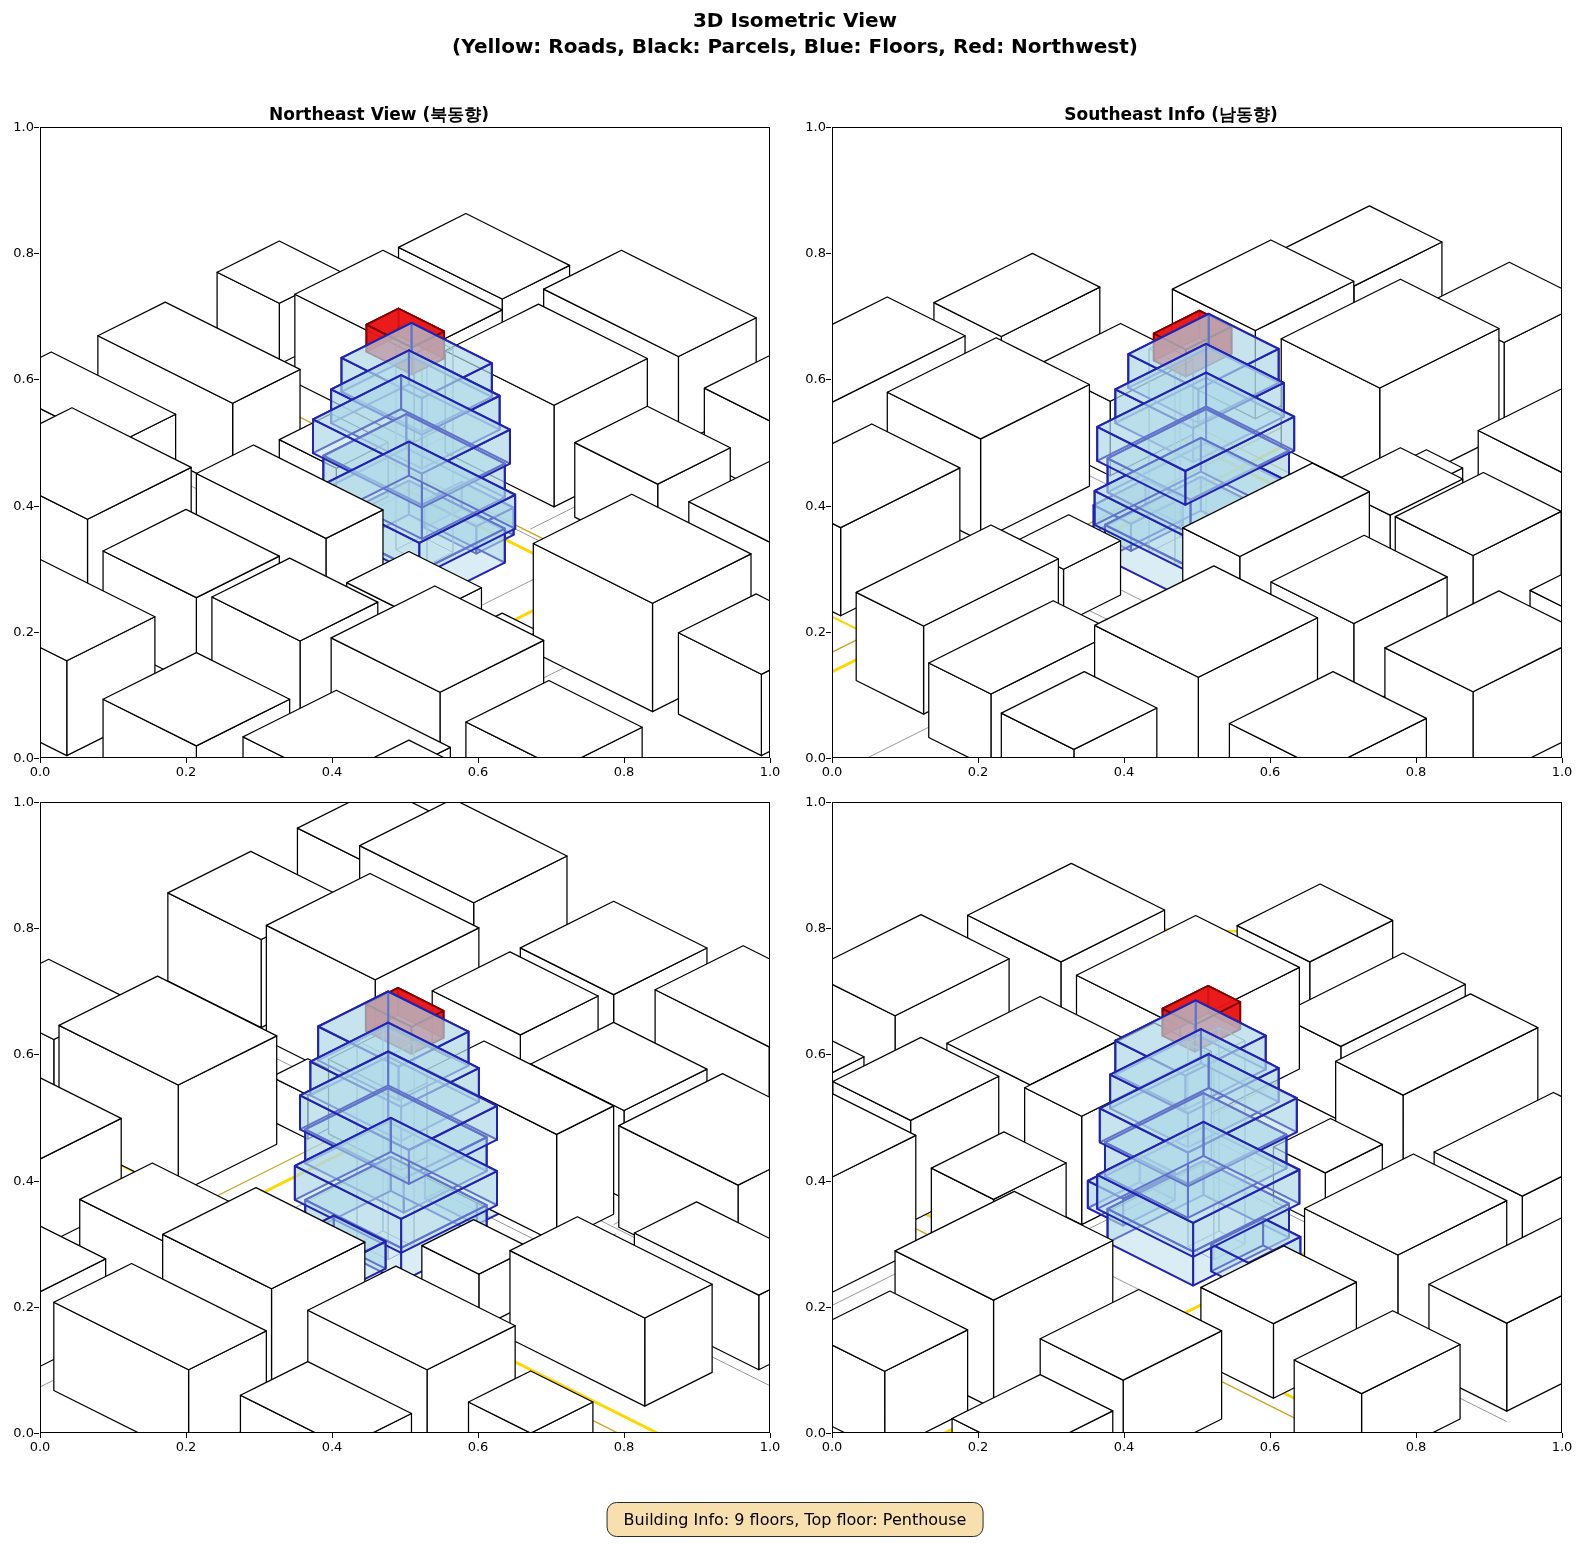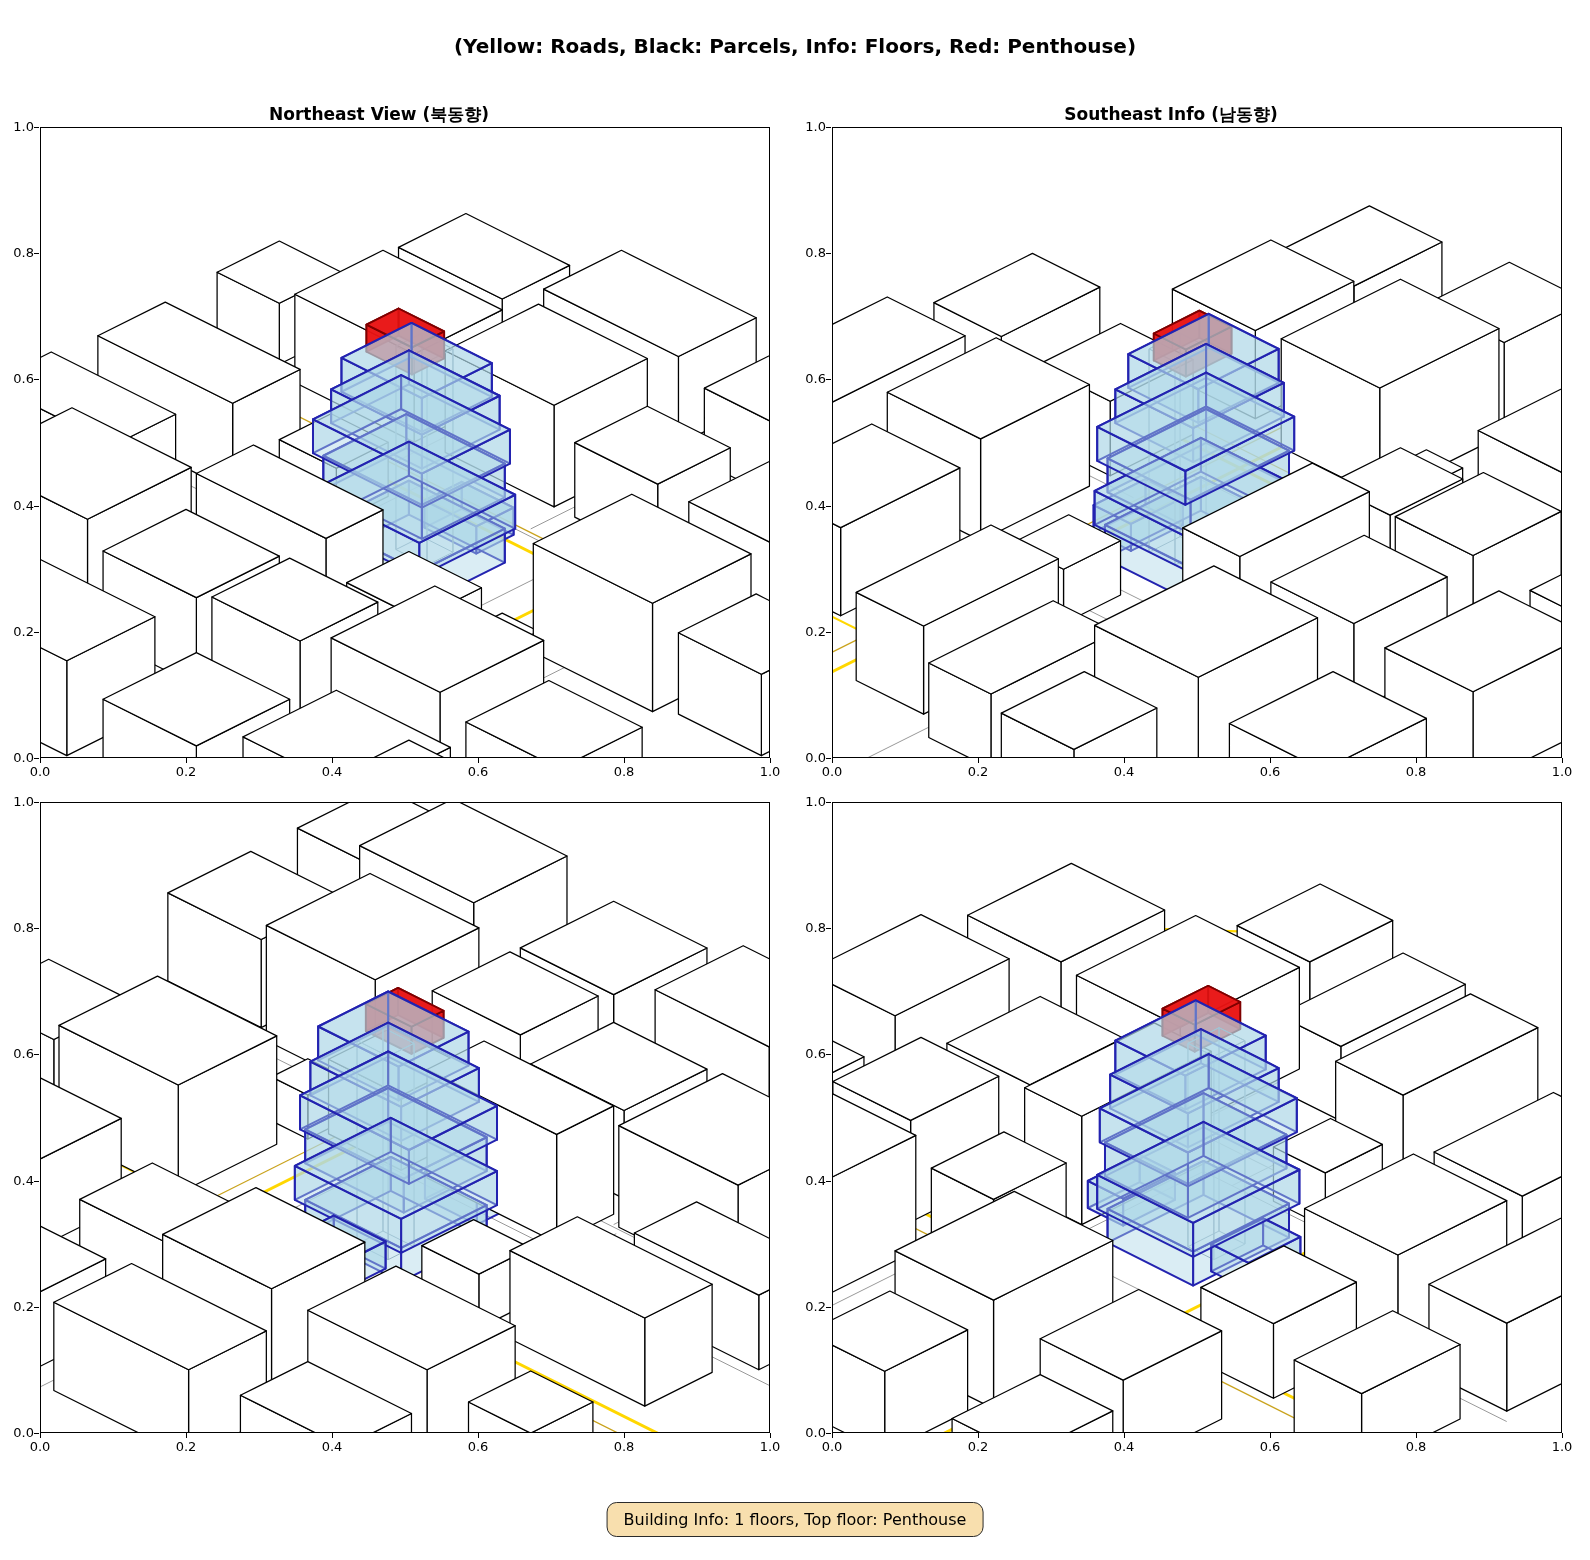--- a/index.html
+++ b/index.html
@@ -20,21 +20,22 @@
   .markx{position:absolute;width:1px;height:5px;background:#000;}
   .marky{position:absolute;width:5px;height:1px;background:#000;left:-6px;}
   .badge{position:absolute;top:1502px;left:50%;transform:translateX(-50%);
          background:#F8DFAE;border:1.5px solid #2B2B2B;border-radius:10px;
          padding:7px 16px;font-size:16px;white-space:nowrap;}
 </style>
 </head>
 <body>
 
 <div class="figure">
-  <div class="suptitle2">(Yellow: Roads, Black: Parcels, Info: Floors, Red: Penthouse)</div>
+  <div class="suptitle1">3D Isometric View</div>
+  <div class="suptitle2">(Yellow: Roads, Black: Parcels, Blue: Floors, Red: Northwest)</div>
 
   <div class="subplot" style="left:40px;top:103px;">
     <div class="sp-title">Northeast View (북동향)</div>
     <div class="axes">
       <svg class="scene" viewBox="0 0 730 631">
           <polyline points="384.5,356.6 535.3,432.1 387.1,506.2 236.3,430.8 384.5,356.6" fill="none" stroke="#999999" stroke-width="1"></polyline>
           <polyline points="-41.9,263.1 264.9,416.4" fill="none" stroke="#999999" stroke-width="1"></polyline>
           <polyline points="329.9,347.6 153.1,435.9" fill="none" stroke="#999999" stroke-width="1"></polyline>
           <polyline points="-122.5,303.4 636.7,683.0" fill="none" stroke="#999999" stroke-width="1"></polyline>
           <polyline points="155.7,445.1 -145.9,595.9" fill="none" stroke="#999999" stroke-width="1"></polyline>
@@ -752,14 +753,14 @@
       <div class="ytick" style="top: 142.2px;">0.8</div>
       <div class="marky" style="top: 150.2px;"></div>
       <div class="xtick" style="left: 564px; top: 661px;">0.8</div>
       <div class="markx" style="left: 584px; top: 655px;"></div>
       <div class="ytick" style="top: 16px;">1.0</div>
       <div class="marky" style="top: 24px;"></div>
       <div class="xtick" style="left: 710px; top: 661px;">1.0</div>
       <div class="markx" style="left: 730px; top: 655px;"></div>
     </div>
 
-  <div class="badge">Building Info: 1 floors, Top floor: Penthouse</div>
+  <div class="badge">Building Info: 9 floors, Top floor: Penthouse</div>
 </div>
 
 </body></html>

